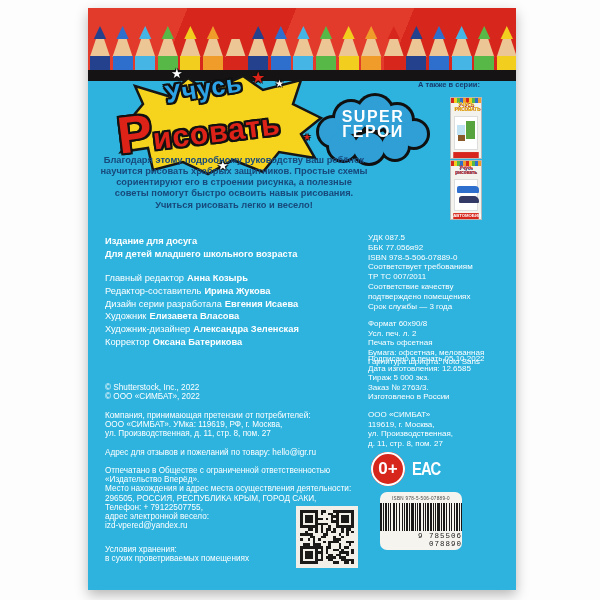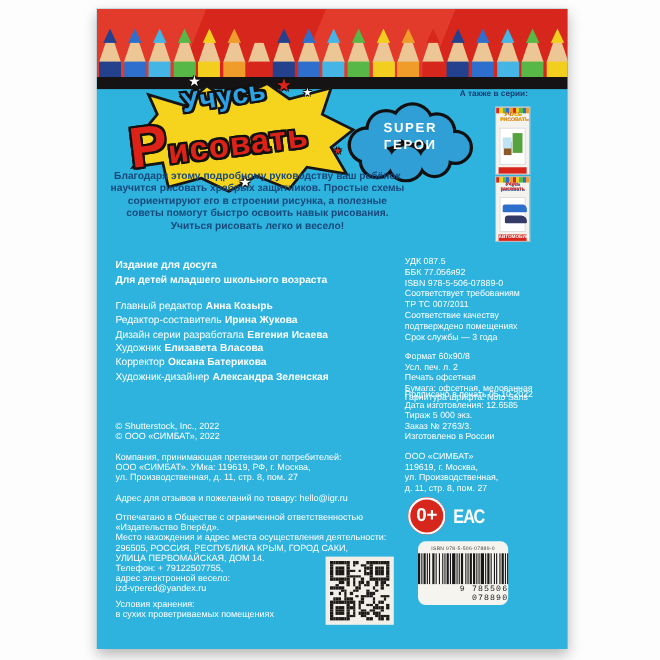--- a/index.html
+++ b/index.html
@@ -29,21 +29,21 @@
            text-shadow:2px 2px 0 #111,-2px 2px 0 #111,2px -2px 0 #111,-2px -2px 0 #111,0 2px 0 #111,0 -2px 0 #111,2px 0 0 #111,-2px 0 0 #111;white-space:nowrap;}
   .logo-w2 .big{font-size:52px;}
   .logo-w2 .rest{font-size:30px;letter-spacing:1px;}
   .star{position:absolute;font-size:13px;color:#fff;
         text-shadow:1px 1px 0 #111,-1px 1px 0 #111,1px -1px 0 #111,-1px -1px 0 #111;}
   .star.red{color:#dd2318;}
 
   
   .cloud{position:absolute;left:225px;top:84px;width:120px;height:74px;}
   .cloud .txt{position:absolute;left:0;top:17px;width:100%;text-align:center;color:#fff;
-              font-weight:bold;font-size:12px;line-height:15px;letter-spacing:1.5px;}
+              font-weight:bold;font-size:16px;line-height:15px;letter-spacing:1.5px;}
 
   
   .series-head{position:absolute;left:330px;top:72px;width:95px;font-size:7.5px;font-weight:bold;color:#173d6e;}
   .cover{position:absolute;left:362px;width:30px;background:#f4f2ec;border:1px solid #b9b9b9;overflow:hidden;}
   .cover1{top:89px;height:60px;}
   .cover2{top:152px;height:58px;}
   .c-strip{height:5px;background:repeating-linear-gradient(90deg,#d7271d 0 3px,#f2cf1e 3px 6px,#57b747 6px 9px,#2e6fce 9px 12px,#ef9c2a 12px 15px);}
   .c-title{font-size:6px;line-height:5.5px;font-weight:bold;text-align:center;transform:scale(.78);transform-origin:top center;}
   .c-title.mc{color:#f2cf1e;text-shadow:.5px .5px 0 #a01208;}
   .c-title.car{color:#d7271d;text-shadow:.5px .5px 0 #24418e;}
@@ -285,43 +285,42 @@
     <div class="blk edition s93 bold">
       <div>Издание для досуга</div>
       <div>Для детей младшего школьного  возраста</div>
     </div>
 
     <div class="blk credits s93">
       <div class="cr"><span>Главный редактор</span><b>Анна Козырь</b></div>
       <div class="cr"><span>Редактор-составитель</span><b>Ирина Жукова</b></div>
       <div class="cr"><span>Дизайн серии разработала</span><b>Евгения Исаева</b></div>
       <div class="cr"><span>Художник</span><b>Елизавета Власова</b></div>
+      <div class="cr"><span>Художник-дизайнер</span><b>Александра Зеленская</b></div>
       <div class="cr"><span>Корректор</span><b>Оксана Батерикова</b></div>
-      <div class="cr"><span>Художник-дизайнер</span><b>Александра Зеленская</b></div>
     </div>
 
     <div class="blk copyright s82">
       <div>© Shutterstock, Inc., 2022</div>
       <div>© ООО «СИМБАТ», 2022</div>
     </div>
 
     <div class="blk claims s82">
       <div>Компания, принимающая претензии от потребителей:</div>
       <div>ООО «СИМБАТ». УМка: 119619, РФ, г. Москва,</div>
       <div>ул. Производственная, д. 11, стр. 8, пом. 27</div>
     </div>
 
     <div class="blk feedback s82">Адрес для отзывов и пожеланий по товару: hello@igr.ru</div>
 
     <div class="blk printing s82">
       <div>Отпечатано в Обществе с ограниченной ответственностью</div>
       <div>«Издательство Вперёд».</div>
       <div>Место нахождения и адрес места осуществления деятельности:</div>
       <div>296505, РОССИЯ, РЕСПУБЛИКА КРЫМ, ГОРОД САКИ,</div>
-      <div>УЛИЦА ПЕРВОМАЙСКАЯ, ДОМ 14.</div>
       <div>Телефон: + 79122507755,</div>
       <div>адрес электронной весело:</div>
       <div>izd-vpered@yandex.ru</div>
     </div>
 
     <div class="blk storage s82">
       <div>Условия хранения:</div>
       <div>в сухих проветриваемых помещениях</div>
     </div>
 

